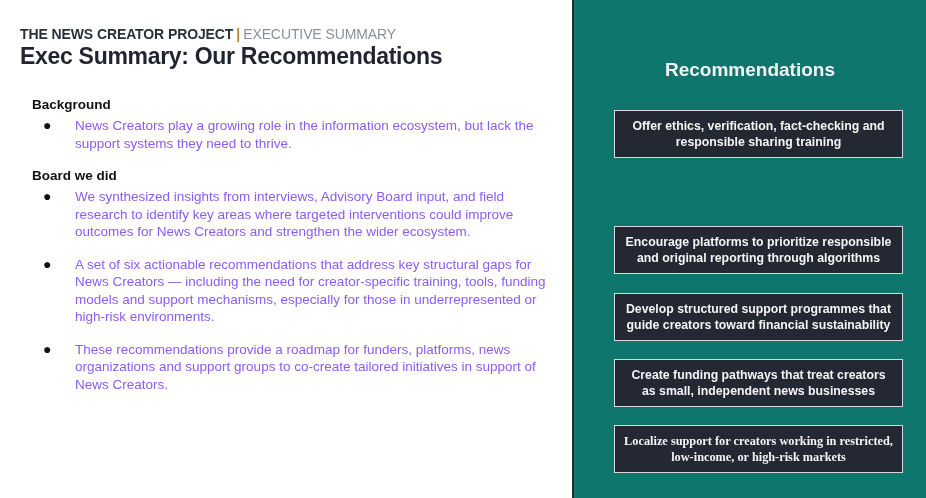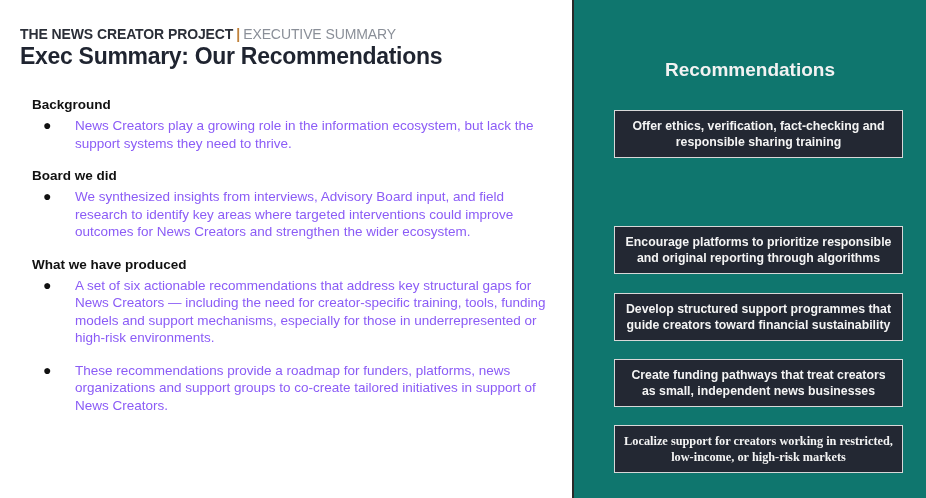--- a/index.html
+++ b/index.html
@@ -39,21 +39,20 @@
       </div>
     </div>
     <div class="section">
       <h3>Board we did</h3>
       <div class="bullet">
         <span class="dot">●</span>
         <span class="txt">We synthesized insights from interviews, Advisory Board input, and field research to identify key areas where targeted interventions could improve outcomes for News Creators and strengthen the wider ecosystem.</span>
       </div>
     </div>
     <div class="section">
-      <h3>What we have produced</h3>
       <div class="bullet">
         <span class="dot">●</span>
         <span class="txt">A set of six actionable recommendations that address key structural gaps for News Creators — including the need for creator-specific training, tools, funding models and support mechanisms, especially for those in underrepresented or high-risk environments.</span>
       </div>
     </div>
     <div class="section">
       <div class="bullet">
         <span class="dot">●</span>
         <span class="txt">These recommendations provide a roadmap for funders, platforms, news organizations and support groups to co-create tailored initiatives in support of News Creators.</span>
       </div>

